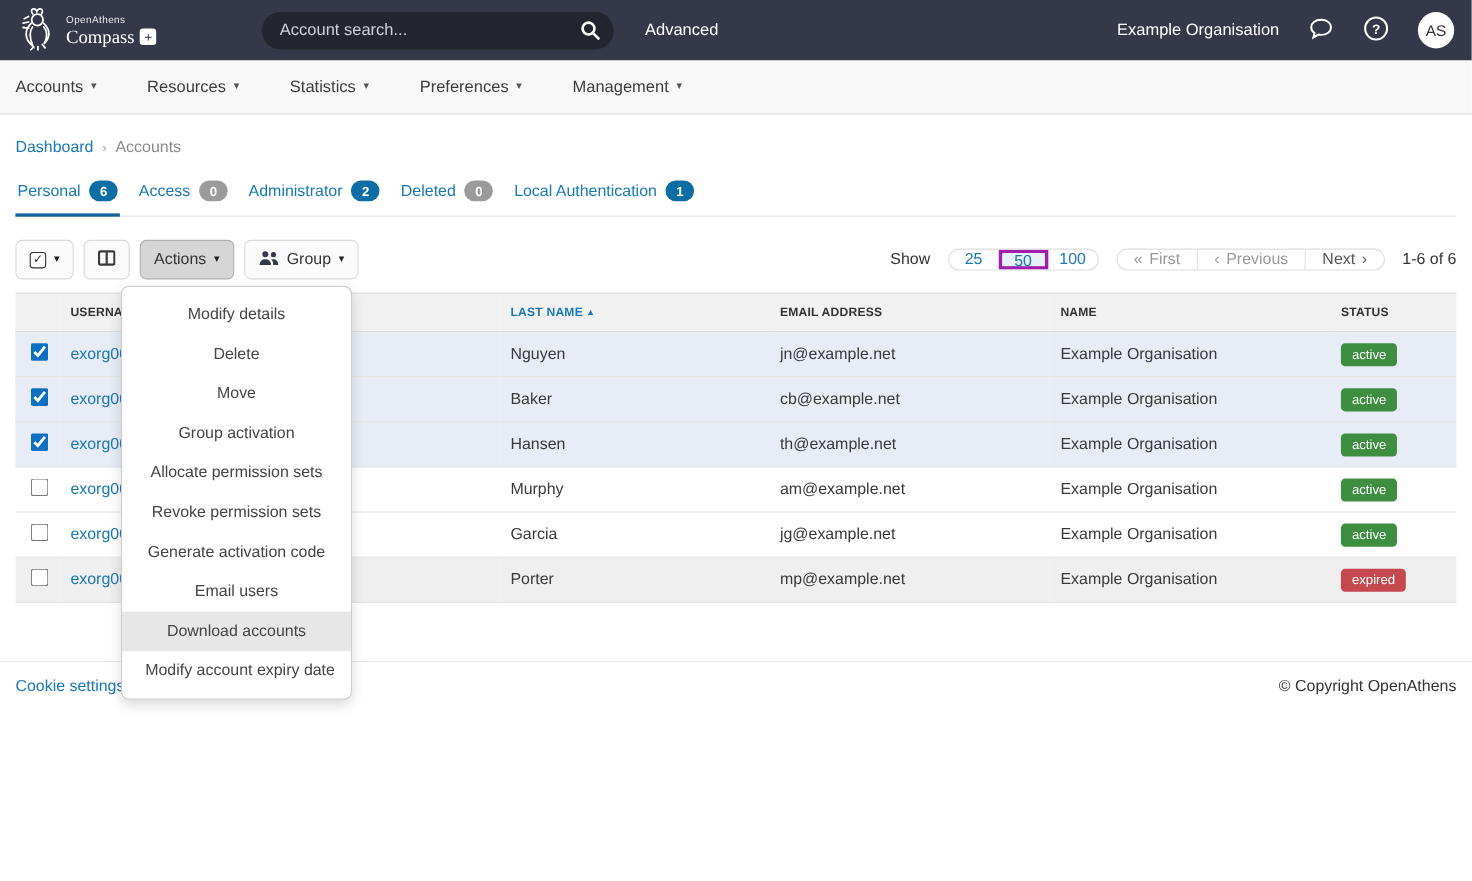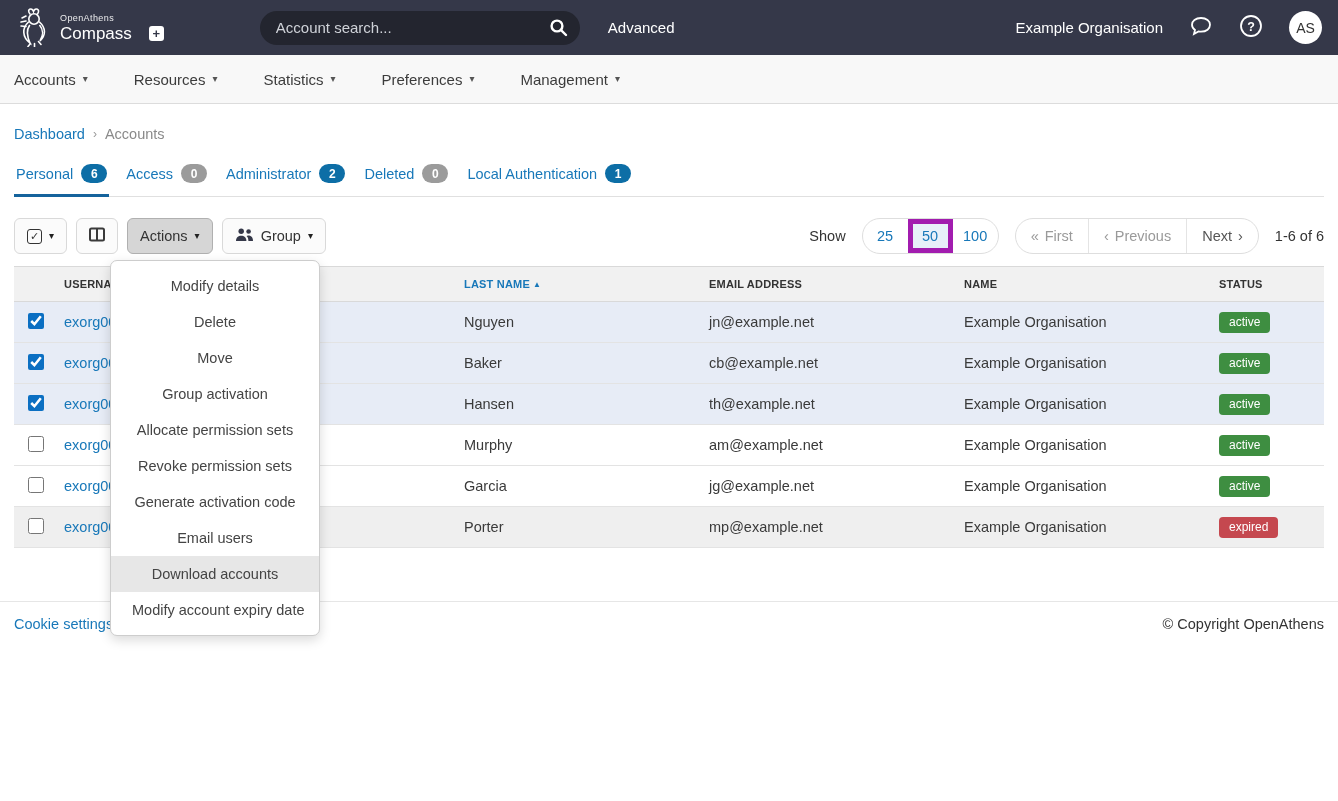--- a/index.html
+++ b/index.html
@@ -6,21 +6,21 @@
   html,body { width:1338px; height:801px; }
   body {
     font-family: "Liberation Sans", sans-serif;
     background:#ffffff; color:#3a3a3a; position:relative; overflow:hidden;
   }
   
   .app-header { height:55px; background:#353849; display:flex; align-items:center; padding:0 16px; }
   .brand { display:flex; align-items:center; gap:6px; color:#fff; }
   .brand-text { display:flex; flex-direction:column; line-height:1; }
   .brand-openathens { font-size:9px; letter-spacing:.4px; opacity:.9; margin-bottom:2px; }
-  .brand-row { display:flex; align-items:center; gap:17px; }
+  .brand-row { display:flex; align-items:center; gap:5px;font-family:Liberation Serif, serif; }
   .brand-compass { font-size:17px; font-weight:400; }
   .plus-tile { width:15px; height:15px; background:#fff; border-radius:3px; color:#353849; font-size:13px; font-weight:700; display:flex; align-items:center; justify-content:center; line-height:1; }
   .search-wrap { position:relative; margin-left:96px; }
   .search-input { width:320px; height:34px; background:#23252f; border:none; border-radius:17px; color:#e8e8ea; padding:0 42px 0 16px; font-size:15px; font-family:"Liberation Sans",sans-serif; outline:none; }
   .search-input::placeholder { color:#cfd2d8; }
   .search-btn { position:absolute; right:12px; top:7px; background:none; border:none; cursor:pointer; }
   .advanced-link { color:#fff; font-size:15px; margin-left:28px; text-decoration:none; }
   .header-right { margin-left:auto; display:flex; align-items:center; gap:26px; }
   .org-name { color:#fff; font-size:15px; }
   .icon-btn { background:none; border:none; cursor:pointer; display:flex; align-items:center; }
@@ -41,23 +41,23 @@
   .tab-badge { min-width:26px; height:19px; border-radius:10px; background:#0d6ea6; color:#fff; font-size:12px; font-weight:700; display:flex; align-items:center; justify-content:center; padding:0 7px; }
   .tab-badge.zero { background:#9b9b9b; }
   
   .toolbar { margin:21px 14px 0; display:flex; align-items:center; }
   .tool-left { display:flex; gap:9px; }
   .tool-btn { height:36px; background:#fbfbfb; border:1px solid #d9d9d9; border-radius:6px; padding:0 12px; font-size:14.5px; color:#333; display:flex; align-items:center; gap:7px; cursor:pointer; font-family:"Liberation Sans",sans-serif; }
   .tool-btn.open { background:#d6d6d6; border-color:#b0b0b0; }
   .cbx-box { width:15px; height:15px; border:1.6px solid #333; border-radius:3px; font-size:11px; display:flex; align-items:center; justify-content:center; line-height:1; color:#333; }
   .tool-right { margin-left:auto; display:flex; align-items:center; gap:16px; }
   .show-label { font-size:14.5px; color:#333; }
-  .pill-group { display:flex; border:1px solid #dedede; border-radius:18px; height:36px; overflow:hidden; background:#fff; align-items:stretch; }
+  .pill-group { display:flex; border:1px solid #dedede; border-radius:18px; height:20px; overflow:hidden; background:#fff; align-items:stretch; }
   .size-opt { width:45px; background:none; border:none; font-size:14.5px; color:#1878b9; cursor:pointer; font-family:"Liberation Sans",sans-serif; }
-  .size-opt.selected { border:5px solid #a21caf; background:#e7f0f9; }
+  .size-opt.selected { border:3px solid #a21caf; background:#e7f0f9; }
   .page-btn { background:none; border:none; font-size:14.5px; padding:0 15px; cursor:pointer; display:flex; align-items:center; gap:6px; font-family:"Liberation Sans",sans-serif; }
   .page-btn + .page-btn { border-left:1px solid #e4e4e4; }
   .page-btn.disabled { color:#9a9a9a; }
   .page-btn.enabled { color:#555; }
   .range-label { font-size:14.5px; color:#333; }
   
   .accounts-table { width:1310px; margin:12px 14px 0; border-collapse:collapse; table-layout:fixed; }
   .accounts-table col.c-check { width:40px; } .accounts-table col.c-user { width:200px; }
   .accounts-table col.c-first { width:200px; } .accounts-table col.c-last { width:245px; }
   .accounts-table col.c-email { width:255px; } .accounts-table col.c-name { width:255px; }

